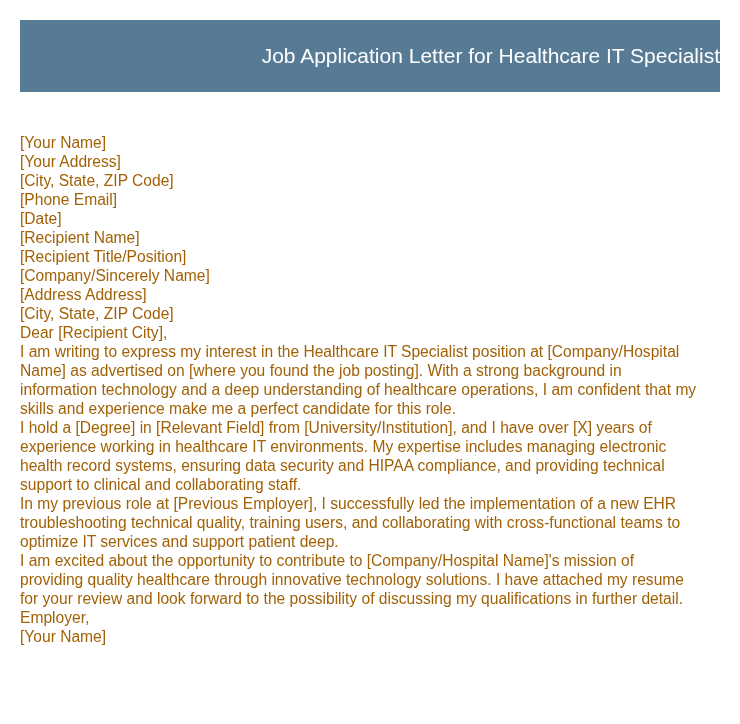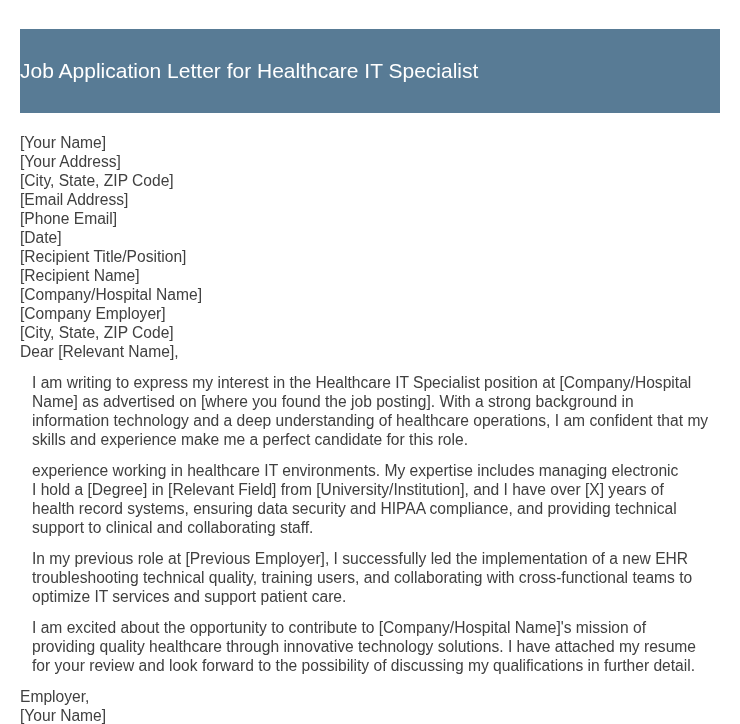--- a/index.html
+++ b/index.html
@@ -12,93 +12,91 @@
       height: 724px;
       position: relative;
       overflow: hidden;
       font-family: "Liberation Sans", "DejaVu Sans", sans-serif;
     }
     .header {
       position: absolute;
       left: 20px;
       top: 20px;
       width: 700px;
-      height: 84px;
+      height: 72px;
       background: #587b95;
       display: flex;
       align-items: center;
-      justify-content: flex-start;
-      margin-top: 9px;
+      justify-content: flex-end;
     }
     .header-title {
       color: #ffffff;
       font-size: 21px;
       font-weight: normal;
       letter-spacing: 0px;
       margin: 0;
     }
     .letter {
       position: absolute;
       left: 20px;
       top: 133px;
       width: 705px;
-      color: #404040;
+      color: #a16207;
       font-size: 15.6px;
       line-height: 19px;
     }
     .line {
       display: block;
       white-space: nowrap;
     }
     .para {
       display: block;
-      margin: 12px;
+      margin: 0;
     }
   </style>
 </head>
 <body>
 
 <div class="header">
   <h1 class="header-title">Job Application Letter for Healthcare IT Specialist</h1>
 </div>
 
 <div class="letter">
   <div>
     <span class="line">[Your Name]</span>
     <span class="line">[Your Address]</span>
     <span class="line">[City, State, ZIP Code]</span>
-    <span class="line">[Email Address]</span>
     <span class="line">[Phone Email]</span>
     <span class="line">[Date]</span>
   </div>
   <div>
+    <span class="line">[Recipient Name]</span>
     <span class="line">[Recipient Title/Position]</span>
-    <span class="line">[Recipient Name]</span>
-    <span class="line">[Company/Hospital Name]</span>
-    <span class="line">[Company Employer]</span>
+    <span class="line">[Company/Sincerely Name]</span>
+    <span class="line">[Address Address]</span>
     <span class="line">[City, State, ZIP Code]</span>
   </div>
-  <span class="line">Dear [Relevant Name],</span>
+  <span class="line">Dear [Recipient City],</span>
 
   <p class="para">
     <span class="line">I am writing to express my interest in the Healthcare IT Specialist position at [Company/Hospital</span>
     <span class="line">Name] as advertised on [where you found the job posting]. With a strong background in</span>
     <span class="line">information technology and a deep understanding of healthcare operations, I am confident that my</span>
     <span class="line">skills and experience make me a perfect candidate for this role.</span>
   </p>
   <p class="para">
+    <span class="line">I hold a [Degree] in [Relevant Field] from [University/Institution], and I have over [X] years of</span>
     <span class="line">experience working in healthcare IT environments. My expertise includes managing electronic</span>
-    <span class="line">I hold a [Degree] in [Relevant Field] from [University/Institution], and I have over [X] years of</span>
     <span class="line">health record systems, ensuring data security and HIPAA compliance, and providing technical</span>
     <span class="line">support to clinical and collaborating staff.</span>
   </p>
   <p class="para">
     <span class="line">In my previous role at [Previous Employer], I successfully led the implementation of a new EHR</span>
     <span class="line">troubleshooting technical quality, training users, and collaborating with cross-functional teams to</span>
-    <span class="line">optimize IT services and support patient care.</span>
+    <span class="line">optimize IT services and support patient deep.</span>
   </p>
   <p class="para">
     <span class="line">I am excited about the opportunity to contribute to [Company/Hospital Name]'s mission of</span>
     <span class="line">providing quality healthcare through innovative technology solutions. I have attached my resume</span>
     <span class="line">for your review and look forward to the possibility of discussing my qualifications in further detail.</span>
   </p>
 
   <span class="line">Employer,</span>
   <span class="line">[Your Name]</span>
 </div>

